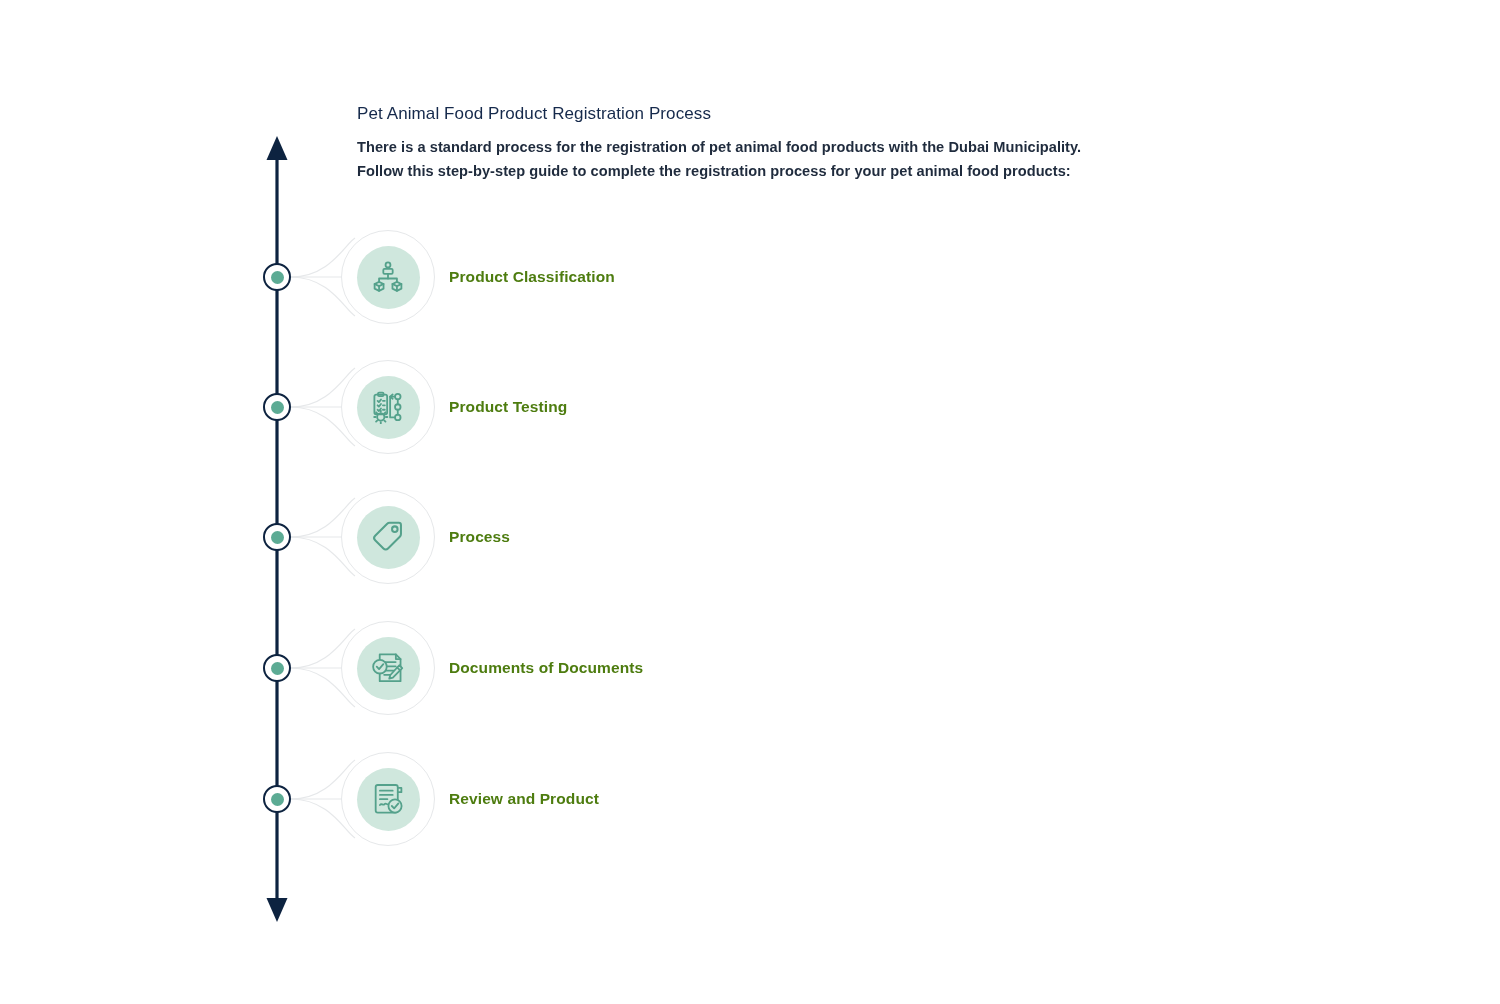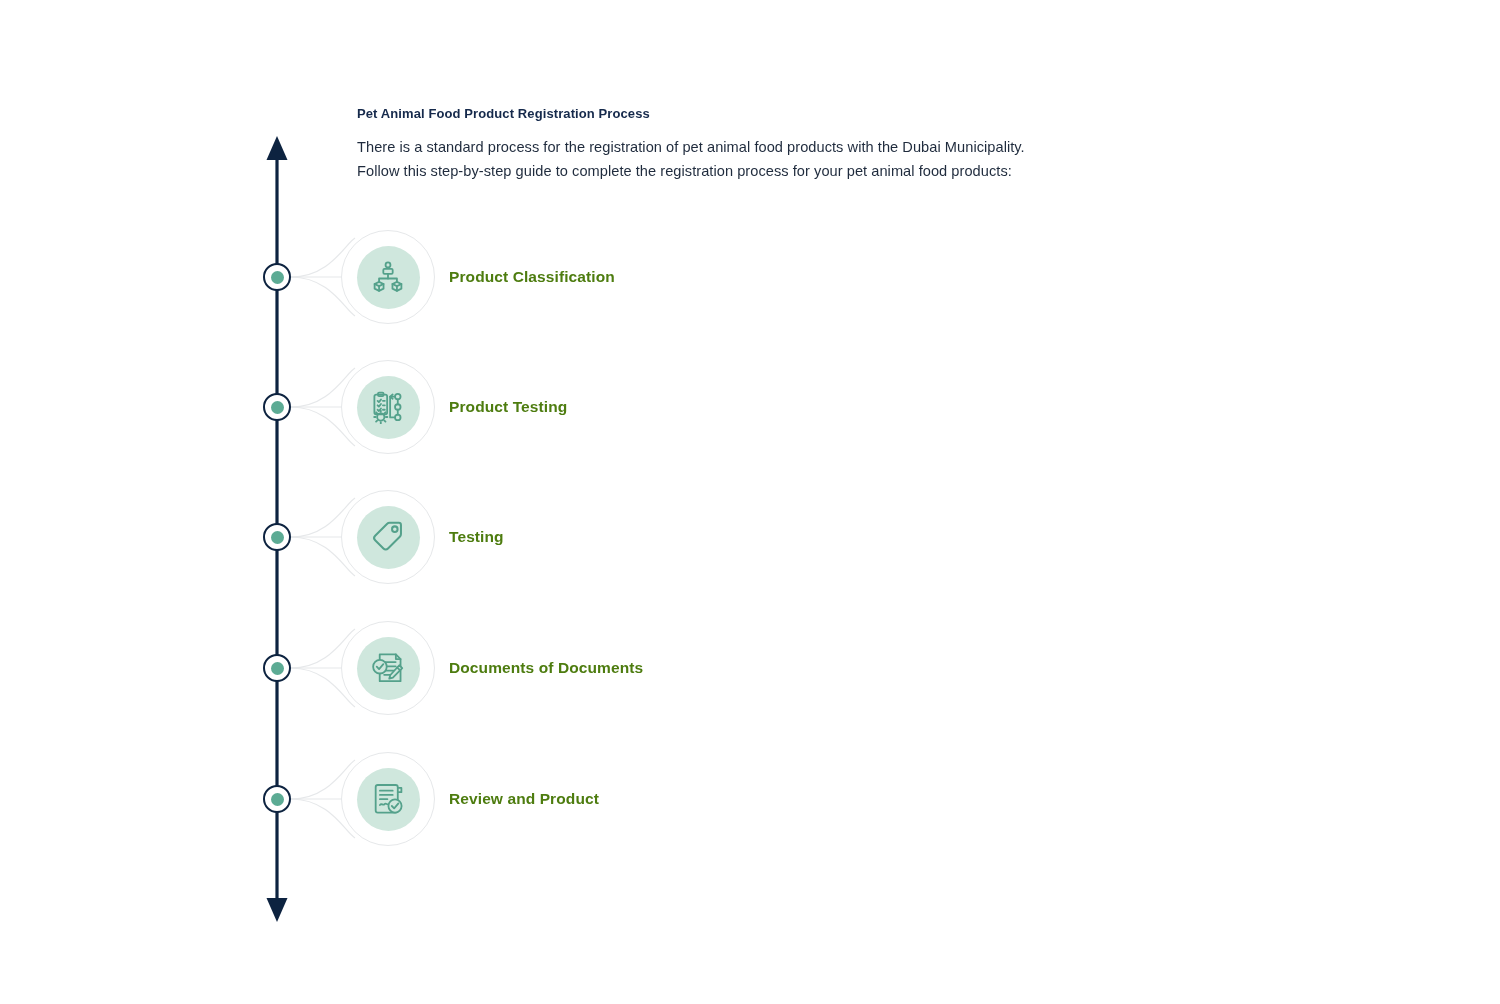--- a/index.html
+++ b/index.html
@@ -24,33 +24,34 @@
   }
 
   
   .header {
     position: absolute;
     left: 357px;
     top: 104px;
     width: 760px;
   }
   .header-title {
-    font-size: 13px;
-    font-weight: bold;
+    font-size: 17px;
+    font-weight: normal;
     color: #15294b;
     letter-spacing: 0.1px;
     margin: 0 0 11px 0;
     line-height: 20px;
   }
   .header-line {
     font-size: 14.6px;
     color: #1f2b3d;
     line-height: 24px;
     margin: 0;
     letter-spacing: 0.05px;
+    font-weight: bold;
   }
 
   
   .axis-svg {
     position: absolute;
     left: 0;
     top: 0;
     width: 1500px;
     height: 1004px;
     pointer-events: none;
@@ -232,21 +233,21 @@
     <div class="icon-outer">
       <div class="icon-inner">
         <svg viewBox="0 0 32 32" fill="none" stroke="#54a18b" stroke-width="1.9" stroke-linecap="round" stroke-linejoin="round">
           <path d="M28.2 4.6 C28.2 3.5 27.3 2.6 26.2 2.6 L17.6 2.6 C16.6 2.6 15.7 3 15 3.7
                    L3.9 14.8 C2.7 16 2.7 17.9 3.9 19.1 L11.7 26.9 C12.9 28.1 14.8 28.1 16 26.9
                    L27.1 15.8 C27.8 15.1 28.2 14.2 28.2 13.2 Z"></path>
           <circle cx="22.4" cy="8.6" r="2.6"></circle>
         </svg>
       </div>
     </div>
-    <div class="step-label">Testing</div>
+    <div class="step-label">Process</div>
   </div>
 
   <div class="step" style="top:668px">
     <div class="node">
       <span class="node-dot"></span>
     </div>
     <div class="icon-outer">
       <div class="icon-inner">
         <svg viewBox="0 0 32 32" fill="none" stroke="#54a18b" stroke-width="1.7" stroke-linecap="round" stroke-linejoin="round">
           <path d="M8.2 3.2 L23.4 3.2 L27.8 7.6 L27.8 28.4 L8.2 28.4 Z"></path>

